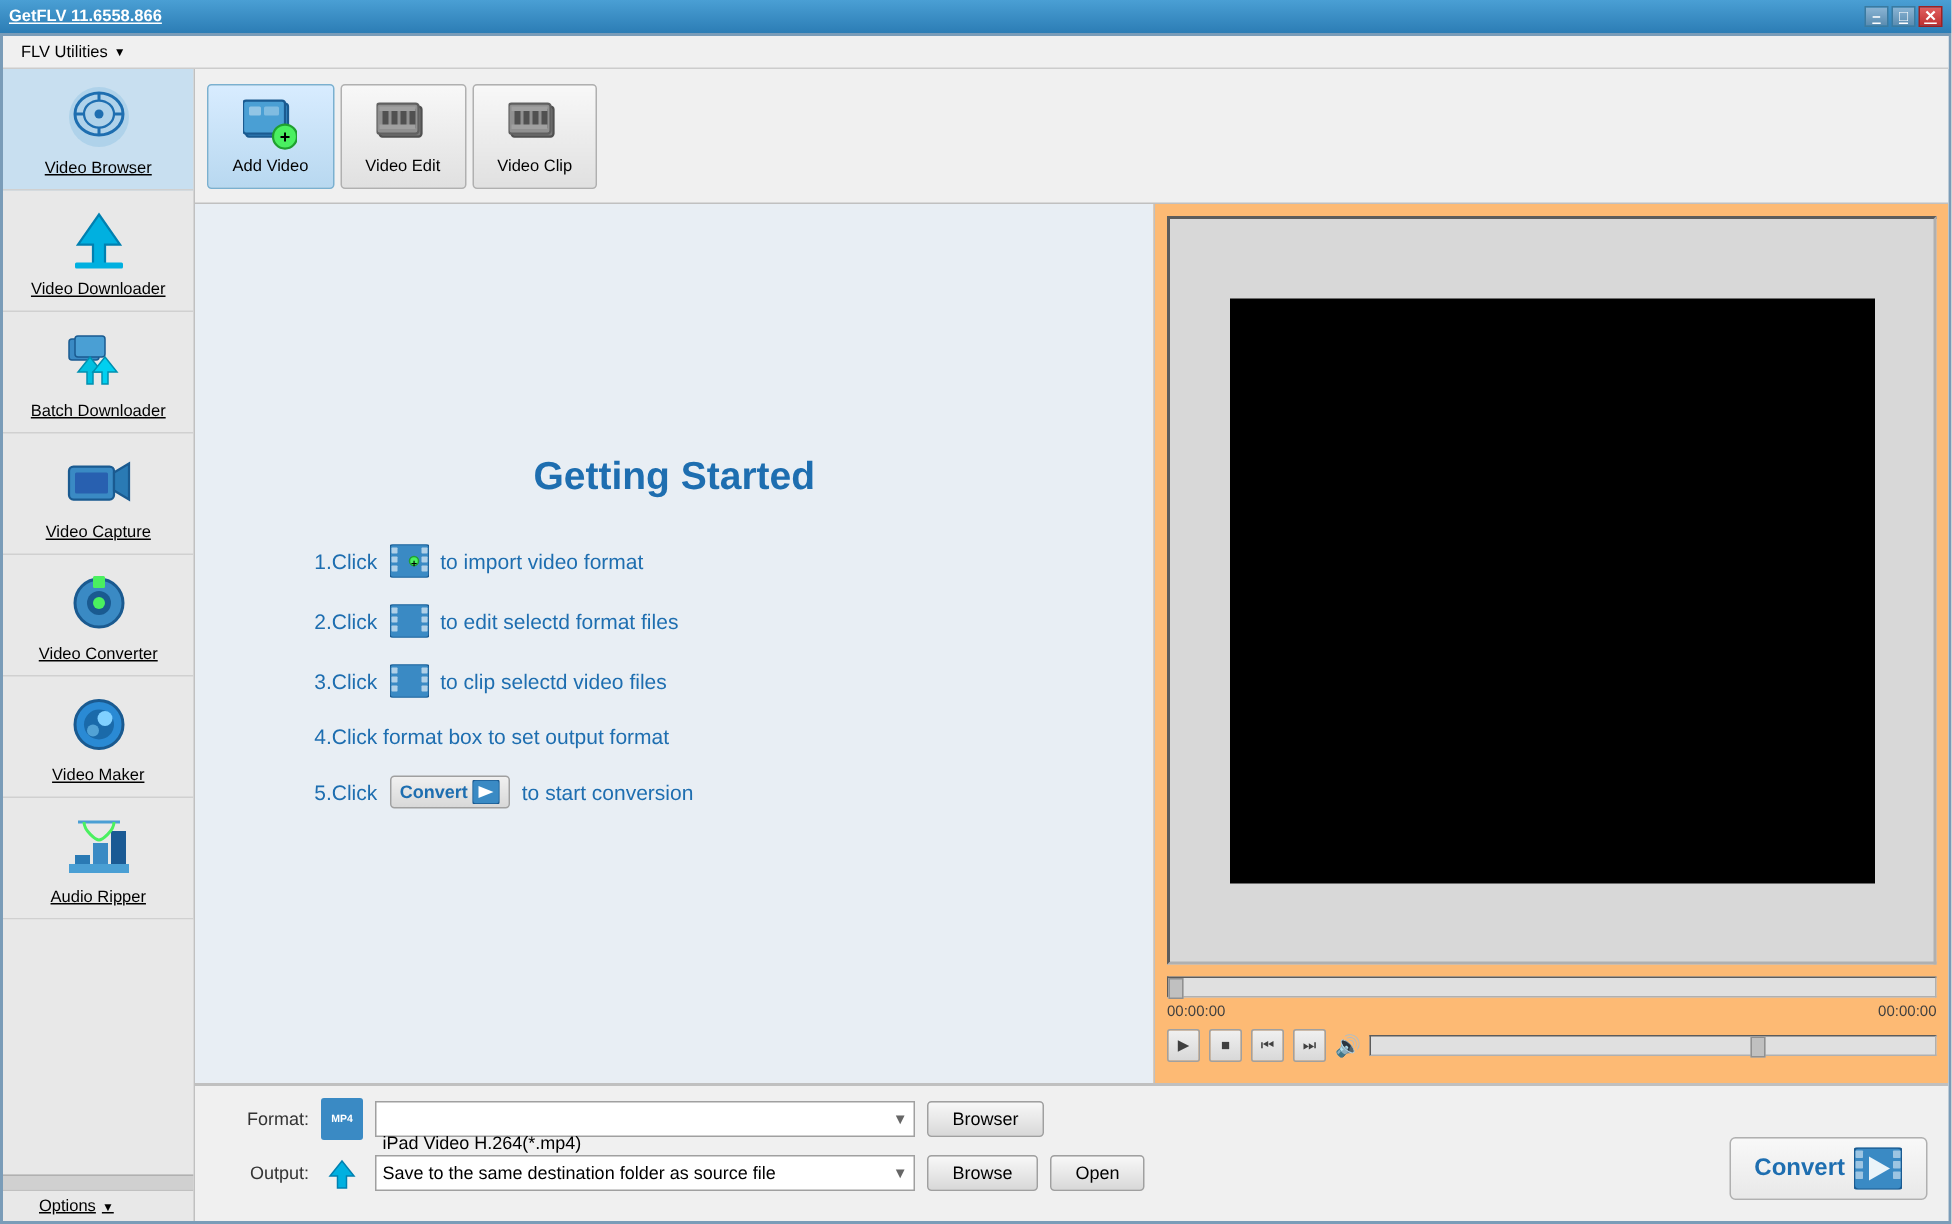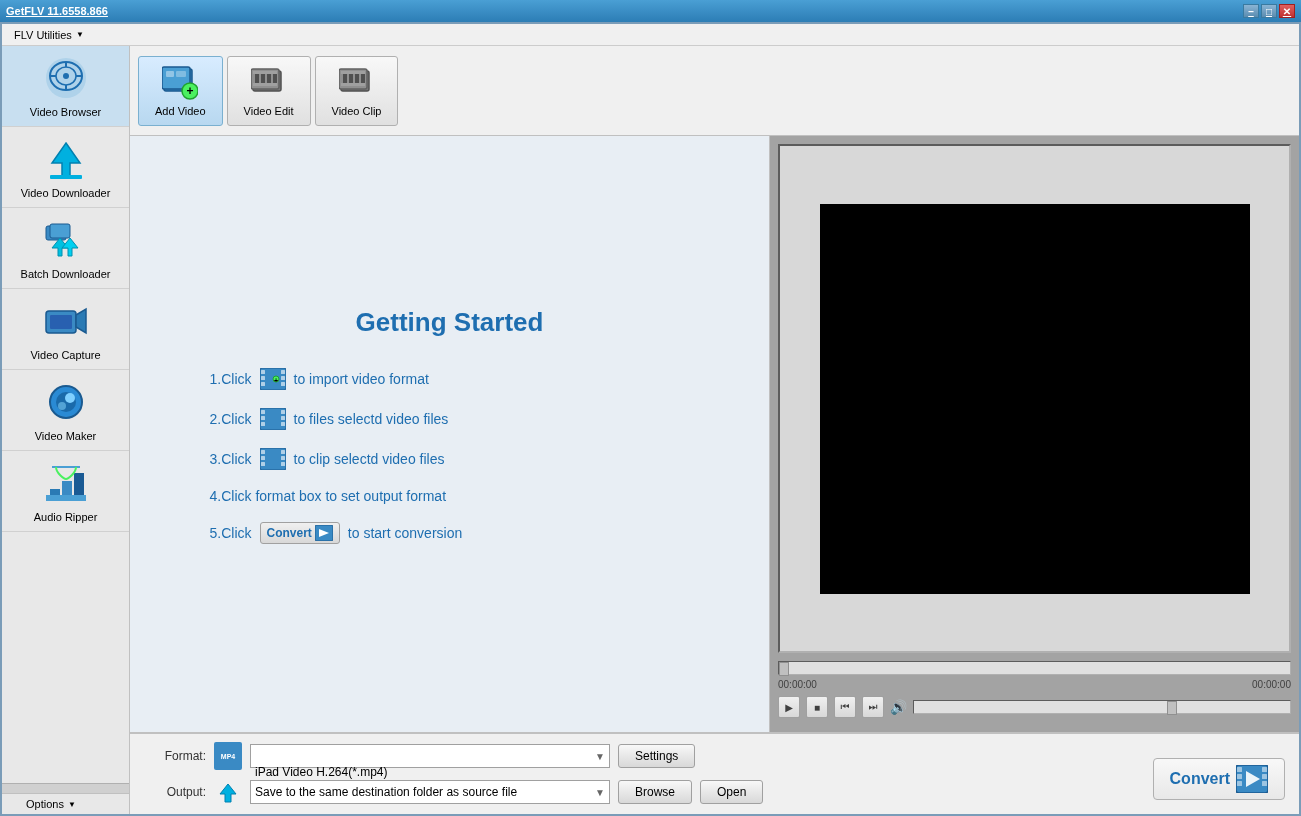--- a/index.html
+++ b/index.html
@@ -66,20 +66,21 @@
     }
 
     
     .sidebar {
       width: 128px;
       background: #e8e8e8;
       border-right: 1px solid #c0c0c0;
       display: flex;
       flex-direction: column;
       overflow: hidden;
+      text-decoration: underline;
     }
     .sidebar-item {
       display: flex;
       flex-direction: column;
       align-items: center;
       padding: 8px 4px;
       cursor: pointer;
       color: #000;
       font-size: 11px;
       text-align: center;
@@ -176,21 +177,21 @@
       border-radius: 3px;
       padding: 2px 6px;
       font-size: 12px;
       color: #1e6eb0;
       font-weight: bold;
     }
 
     
     .video-panel {
       width: 530px;
-      background: #a3a3a3;
+      background: #fdba74;
       border-left: 1px solid #c0c0c0;
       display: flex;
       flex-direction: column;
       padding: 8px;
     }
     .video-screen {
       background: #d8d8d8;
       border: 2px inset #b0b0b0;
       flex: 1;
       display: flex;
@@ -251,21 +252,21 @@
     .volume-thumb {
       position: absolute;
       right: 30%; top: 0;
       width: 10px; height: 14px;
       background: #c0c0c0;
       border: 1px solid #909090;
     }
 
     
     .bottom-bar {
-      height: 82px;
+      height: 92px;
       background: #f0f0f0;
       border-top: 2px solid #c0c0c0;
       padding: 8px 16px;
       display: flex;
       flex-direction: column;
       gap: 8px;
     }
     .format-row, .output-row {
       display: flex;
       align-items: center;
@@ -402,20 +403,31 @@
         <div class="sidebar-icon">
           <svg width="48" height="48" viewBox="0 0 48 48">
             <rect x="4" y="14" width="30" height="22" rx="3" fill="#3a8ac4" stroke="#1a5a90" stroke-width="1.5"></rect>
             <polygon points="34,18 44,12 44,36 34,30" fill="#2a7ab4" stroke="#1a5a90" stroke-width="1.5"></polygon>
             <rect x="8" y="18" width="22" height="14" rx="1" fill="#000080" opacity="0.3"></rect>
           </svg>
         </div>
         <span>Video Capture</span>
       </div>
 
+      <div class="sidebar-item">
+        <div class="sidebar-icon">
+          <svg width="48" height="48" viewBox="0 0 48 48">
+            <circle cx="24" cy="24" r="16" fill="#3a8ac4" stroke="#1a5a90" stroke-width="2"></circle>
+            <circle cx="24" cy="24" r="8" fill="#1a5a90"></circle>
+            <circle cx="24" cy="24" r="4" fill="#4af060"></circle>
+            <rect x="20" y="6" width="8" height="8" rx="1" fill="#4af060"></rect>
+          </svg>
+        </div>
+        <span>Video Converter</span>
+      </div>
 
       <div class="sidebar-item">
         <div class="sidebar-icon">
           <svg width="48" height="48" viewBox="0 0 48 48">
             <circle cx="24" cy="24" r="16" fill="#2a8ad4" stroke="#1a5a90" stroke-width="2"></circle>
             <circle cx="24" cy="24" r="10" fill="#1a6aaa"></circle>
             <circle cx="28" cy="20" r="5" fill="#80d0ff"></circle>
             <circle cx="20" cy="28" r="4" fill="#60b0e0" opacity="0.8"></circle>
           </svg>
         </div>
@@ -522,21 +534,21 @@
                 <svg width="26" height="22" viewBox="0 0 26 22">
                   <rect x="0" y="0" width="26" height="22" rx="2" fill="#3a8ac4" stroke="#1a5a90" stroke-width="1"></rect>
                   <rect x="1" y="2" width="4" height="4" fill="#fff" opacity="0.6" rx="0.5"></rect>
                   <rect x="1" y="8" width="4" height="4" fill="#fff" opacity="0.6" rx="0.5"></rect>
                   <rect x="1" y="14" width="4" height="4" fill="#fff" opacity="0.6" rx="0.5"></rect>
                   <rect x="21" y="2" width="4" height="4" fill="#fff" opacity="0.6" rx="0.5"></rect>
                   <rect x="21" y="8" width="4" height="4" fill="#fff" opacity="0.6" rx="0.5"></rect>
                   <rect x="21" y="14" width="4" height="4" fill="#fff" opacity="0.6" rx="0.5"></rect>
                 </svg>
               </span>
-              <span>to files selectd video files</span>
+              <span>to edit selectd format files</span>
             </div>
 
             <div class="gs-step">
               <span>3.Click</span>
               <span class="gs-step-icon-film">
                 <svg width="26" height="22" viewBox="0 0 26 22">
                   <rect x="0" y="0" width="26" height="22" rx="2" fill="#3a8ac4" stroke="#1a5a90" stroke-width="1"></rect>
                   <rect x="1" y="2" width="4" height="4" fill="#fff" opacity="0.6" rx="0.5"></rect>
                   <rect x="1" y="8" width="4" height="4" fill="#fff" opacity="0.6" rx="0.5"></rect>
                   <rect x="1" y="14" width="4" height="4" fill="#fff" opacity="0.6" rx="0.5"></rect>
@@ -599,21 +611,21 @@
         <div class="format-row">
           <span class="row-label">Format:</span>
           <div class="format-icon">
             <span style="font-size:7px;font-weight:bold;line-height:1;text-align:center;">MP4</span>
           </div>
           <div class="format-select">
             <span style="font-size:12px;margin-top:32px;">iPad Video H.264(*.mp4)</span>
             <span class="select-arrow">▼</span>
           </div>
           <div class="bottom-btn">
-            <span>Settings</span>
+            <span>Browser</span>
           </div>
 
           <div style="margin-left:auto;display:flex;align-items:center;">
             <div class="convert-big-btn">
               <span>Convert</span>
               <svg width="32" height="28" viewBox="0 0 32 28">
                 <rect x="0" y="0" width="32" height="28" rx="3" fill="#3a8ac4" stroke="#1a5a90" stroke-width="1.5"></rect>
                 <rect x="1" y="2" width="5" height="5" fill="#fff" opacity="0.5" rx="0.5"></rect>
                 <rect x="1" y="9" width="5" height="5" fill="#fff" opacity="0.5" rx="0.5"></rect>
                 <rect x="1" y="16" width="5" height="5" fill="#fff" opacity="0.5" rx="0.5"></rect>

